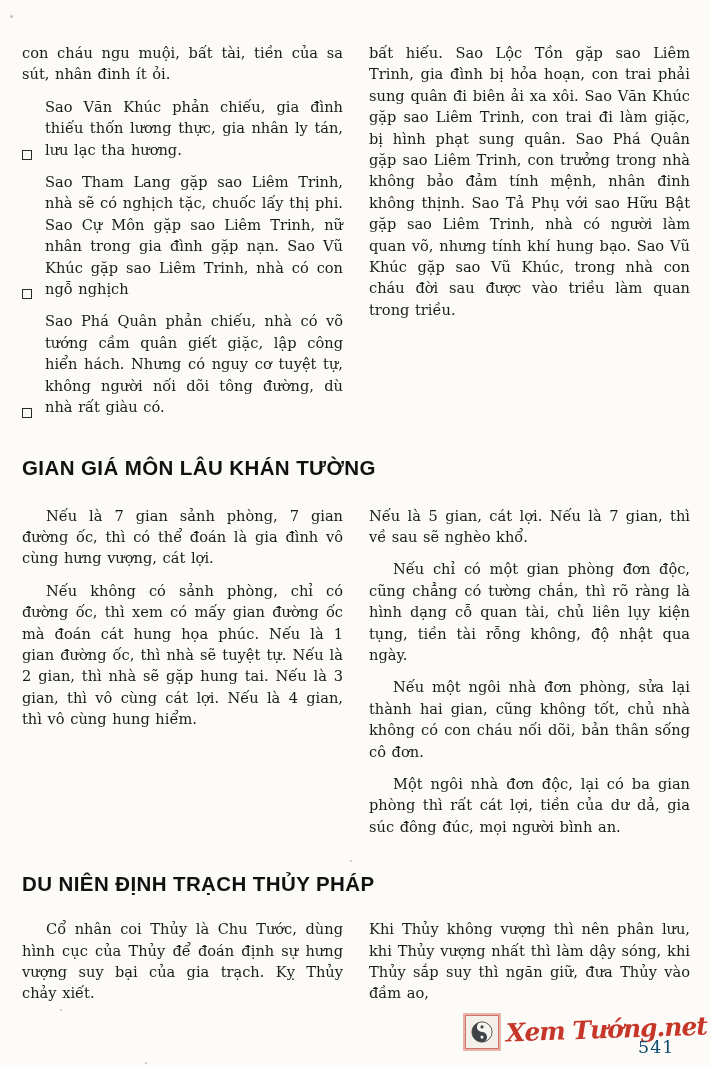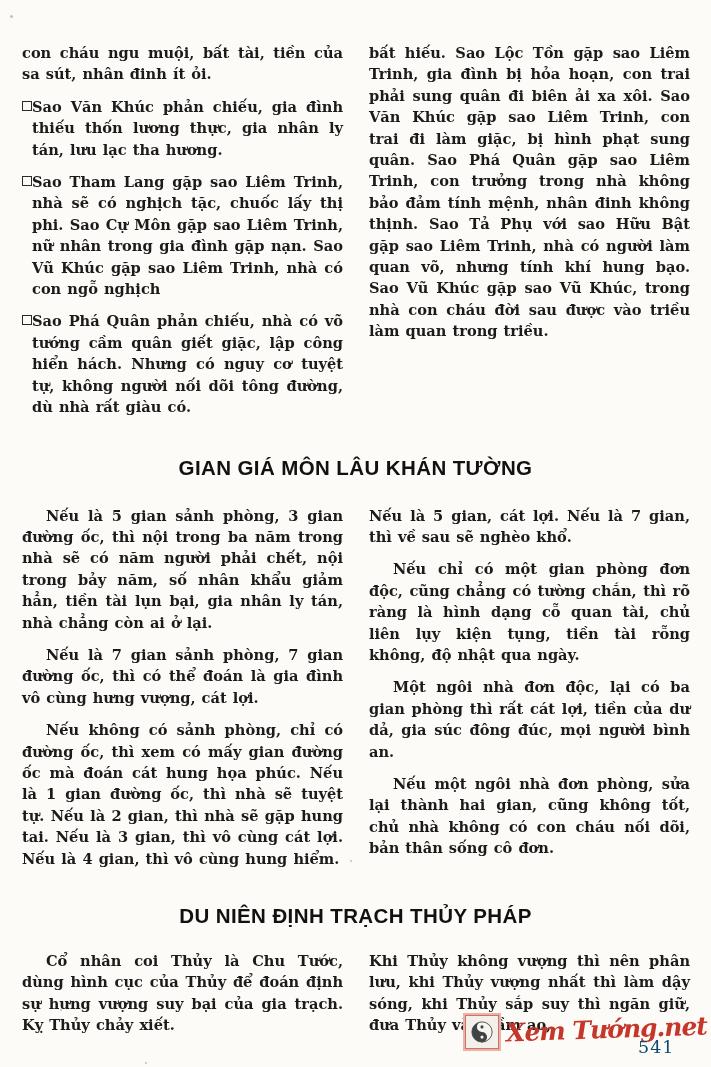--- a/index.html
+++ b/index.html
@@ -18,48 +18,49 @@
   .content{
     padding:42px 22px 0 22px;
   }
   .two-col{
     display:flex;
     gap:26px;
   }
   .col{
     flex:0 0 321px;
     width:321px;
-    font-weight:bold;
   }
   p.para{
     font-size:14.6px;
     line-height:21.4px;
     text-align:justify;
     margin-bottom:11px;
     word-spacing:1px;
   }
   p.indent{ text-indent:24px; }
   .bullet-item{
     display:flex;
+    gap:13px;
     margin-bottom:11px;
+    align-items:flex-end;
   }
   .bullet-box{
     flex:none;
     width:10px; height:10px;
     border:1.8px solid #2a2a2a;
     margin-top:5px;
     background:transparent;
   }
   .bullet-item p.para{ margin-bottom:0; }
   h1.section-heading{
     font-family:"Liberation Sans","DejaVu Sans",sans-serif;
     font-weight:700;
     font-size:20.5px;
     letter-spacing:.4px;
-    text-align:center;
+    text-align:left;
     color:#111;
   }
   .heading-1{ margin:27px 0 25px 0; }
   .heading-2{ margin:24px 0 22px 0; }
   
   .watermark{
     position:absolute;
     top:1013px; right:4px;
     display:flex;
     align-items:flex-start;
@@ -128,29 +129,28 @@
 
       <div class="col">
         <p class="para">bất hiếu. Sao Lộc Tồn gặp sao Liêm Trinh, gia đình bị hỏa hoạn, con trai phải sung quân đi biên ải xa xôi. Sao Văn Khúc gặp sao Liêm Trinh, con trai đi làm giặc, bị hình phạt sung quân. Sao Phá Quân gặp sao Liêm Trinh, con trưởng trong nhà không bảo đảm tính mệnh, nhân đinh không thịnh. Sao Tả Phụ với sao Hữu Bật gặp sao Liêm Trinh, nhà có người làm quan võ, nhưng tính khí hung bạo. Sao Vũ Khúc gặp sao Vũ Khúc, trong nhà con cháu đời sau được vào triều làm quan trong triều.</p>
       </div>
     </div>
 
     <h1 class="section-heading heading-1">GIAN GIÁ MÔN LÂU KHÁN TƯỜNG</h1>
 
     <div class="two-col">
       <div class="col">
-        <p class="para indent">Nếu là 5 gian sảnh phòng, 3 gian đường ốc, thì nội trong ba năm trong nhà sẽ có năm người phải chết, nội trong bảy năm, số nhân khẩu giảm hẳn, tiền tài lụn bại, gia nhân ly tán, nhà chẳng còn ai ở lại.</p>
         <p class="para indent">Nếu là 7 gian sảnh phòng, 7 gian đường ốc, thì có thể đoán là gia đình vô cùng hưng vượng, cát lợi.</p>
         <p class="para indent">Nếu không có sảnh phòng, chỉ có đường ốc, thì xem có mấy gian đường ốc mà đoán cát hung họa phúc. Nếu là 1 gian đường ốc, thì nhà sẽ tuyệt tự. Nếu là 2 gian, thì nhà sẽ gặp hung tai. Nếu là 3 gian, thì vô cùng cát lợi. Nếu là 4 gian, thì vô cùng hung hiểm.</p>
       </div>
       <div class="col">
         <p class="para">Nếu là 5 gian, cát lợi. Nếu là 7 gian, thì về sau sẽ nghèo khổ.</p>
         <p class="para indent">Nếu chỉ có một gian phòng đơn độc, cũng chẳng có tường chắn, thì rõ ràng là hình dạng cỗ quan tài, chủ liên lụy kiện tụng, tiền tài rỗng không, độ nhật qua ngày.</p>
+        <p class="para indent">Nếu một ngôi nhà đơn phòng, sửa lại thành hai gian, cũng không tốt, chủ nhà không có con cháu nối dõi, bản thân sống cô đơn.</p>
         <p class="para indent">Một ngôi nhà đơn độc, lại có ba gian phòng thì rất cát lợi, tiền của dư dả, gia súc đông đúc, mọi người bình an.</p>
-        <p class="para indent">Nếu một ngôi nhà đơn phòng, sửa lại thành hai gian, cũng không tốt, chủ nhà không có con cháu nối dõi, bản thân sống cô đơn.</p>
       </div>
     </div>
 
     <h1 class="section-heading heading-2">DU NIÊN ĐỊNH TRẠCH THỦY PHÁP</h1>
 
     <div class="two-col">
       <div class="col">
         <p class="para indent">Cổ nhân coi Thủy là Chu Tước, dùng hình cục của Thủy để đoán định sự hưng vượng suy bại của gia trạch. Kỵ Thủy chảy xiết.</p>
       </div>
       <div class="col">

